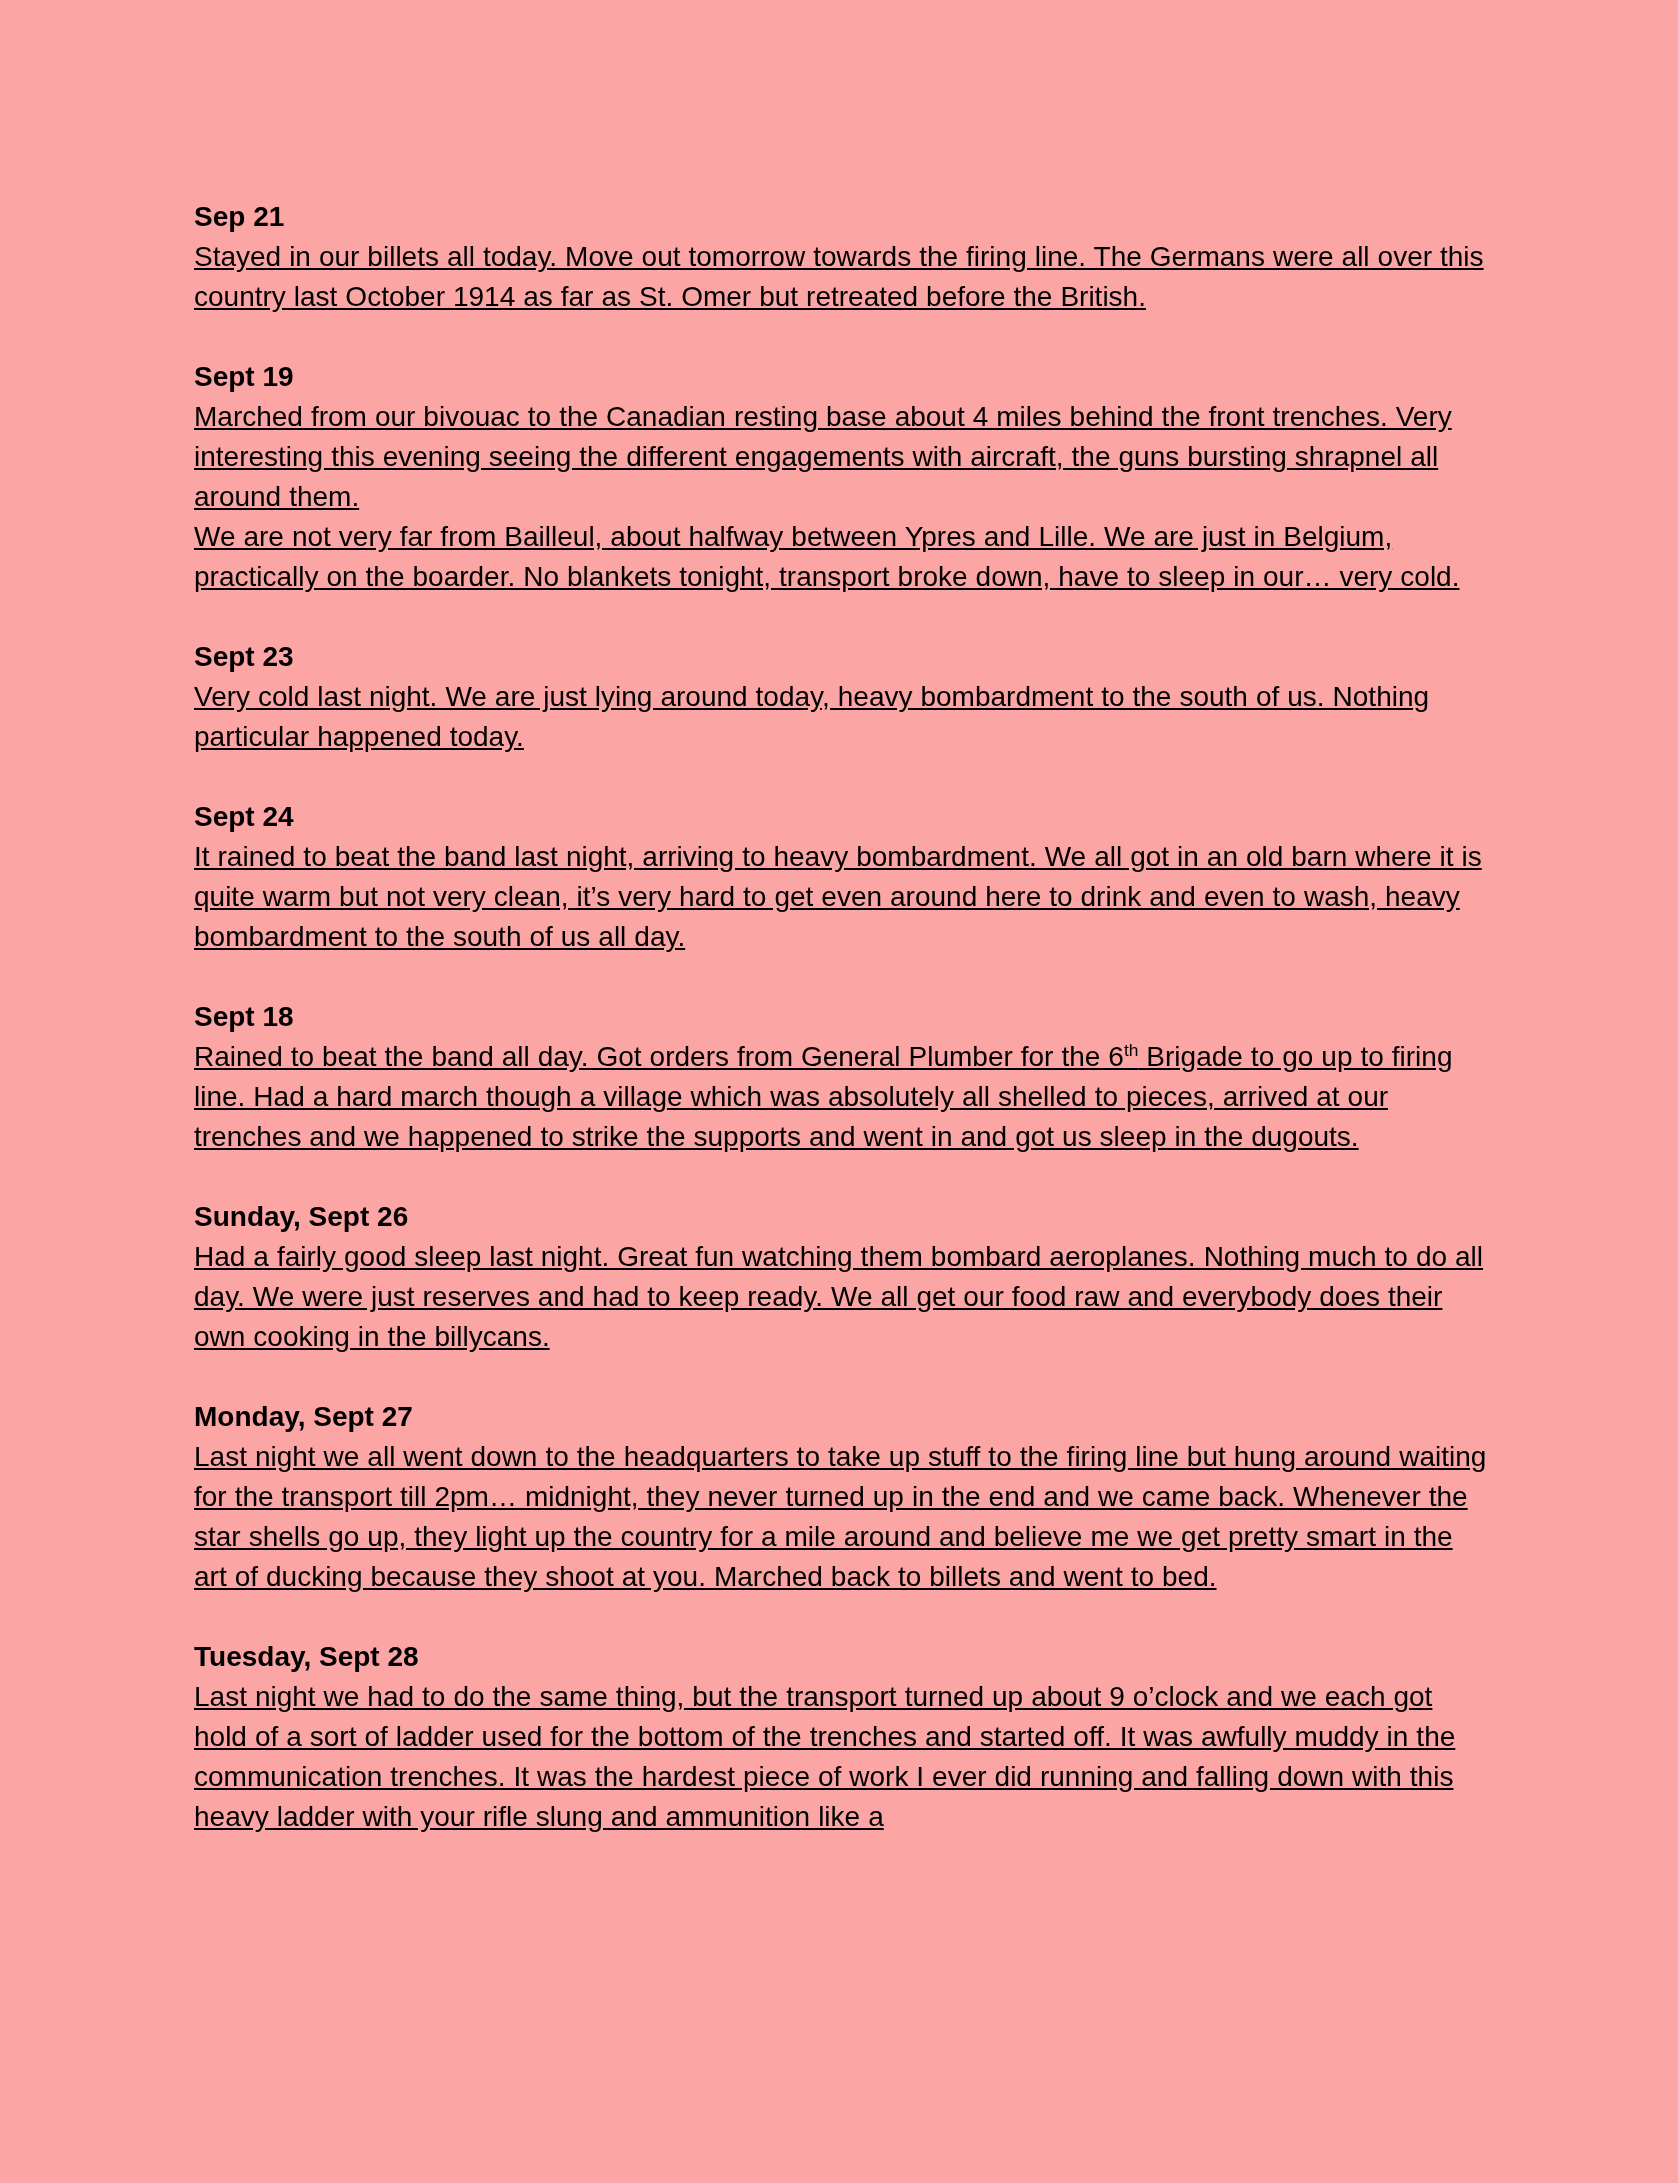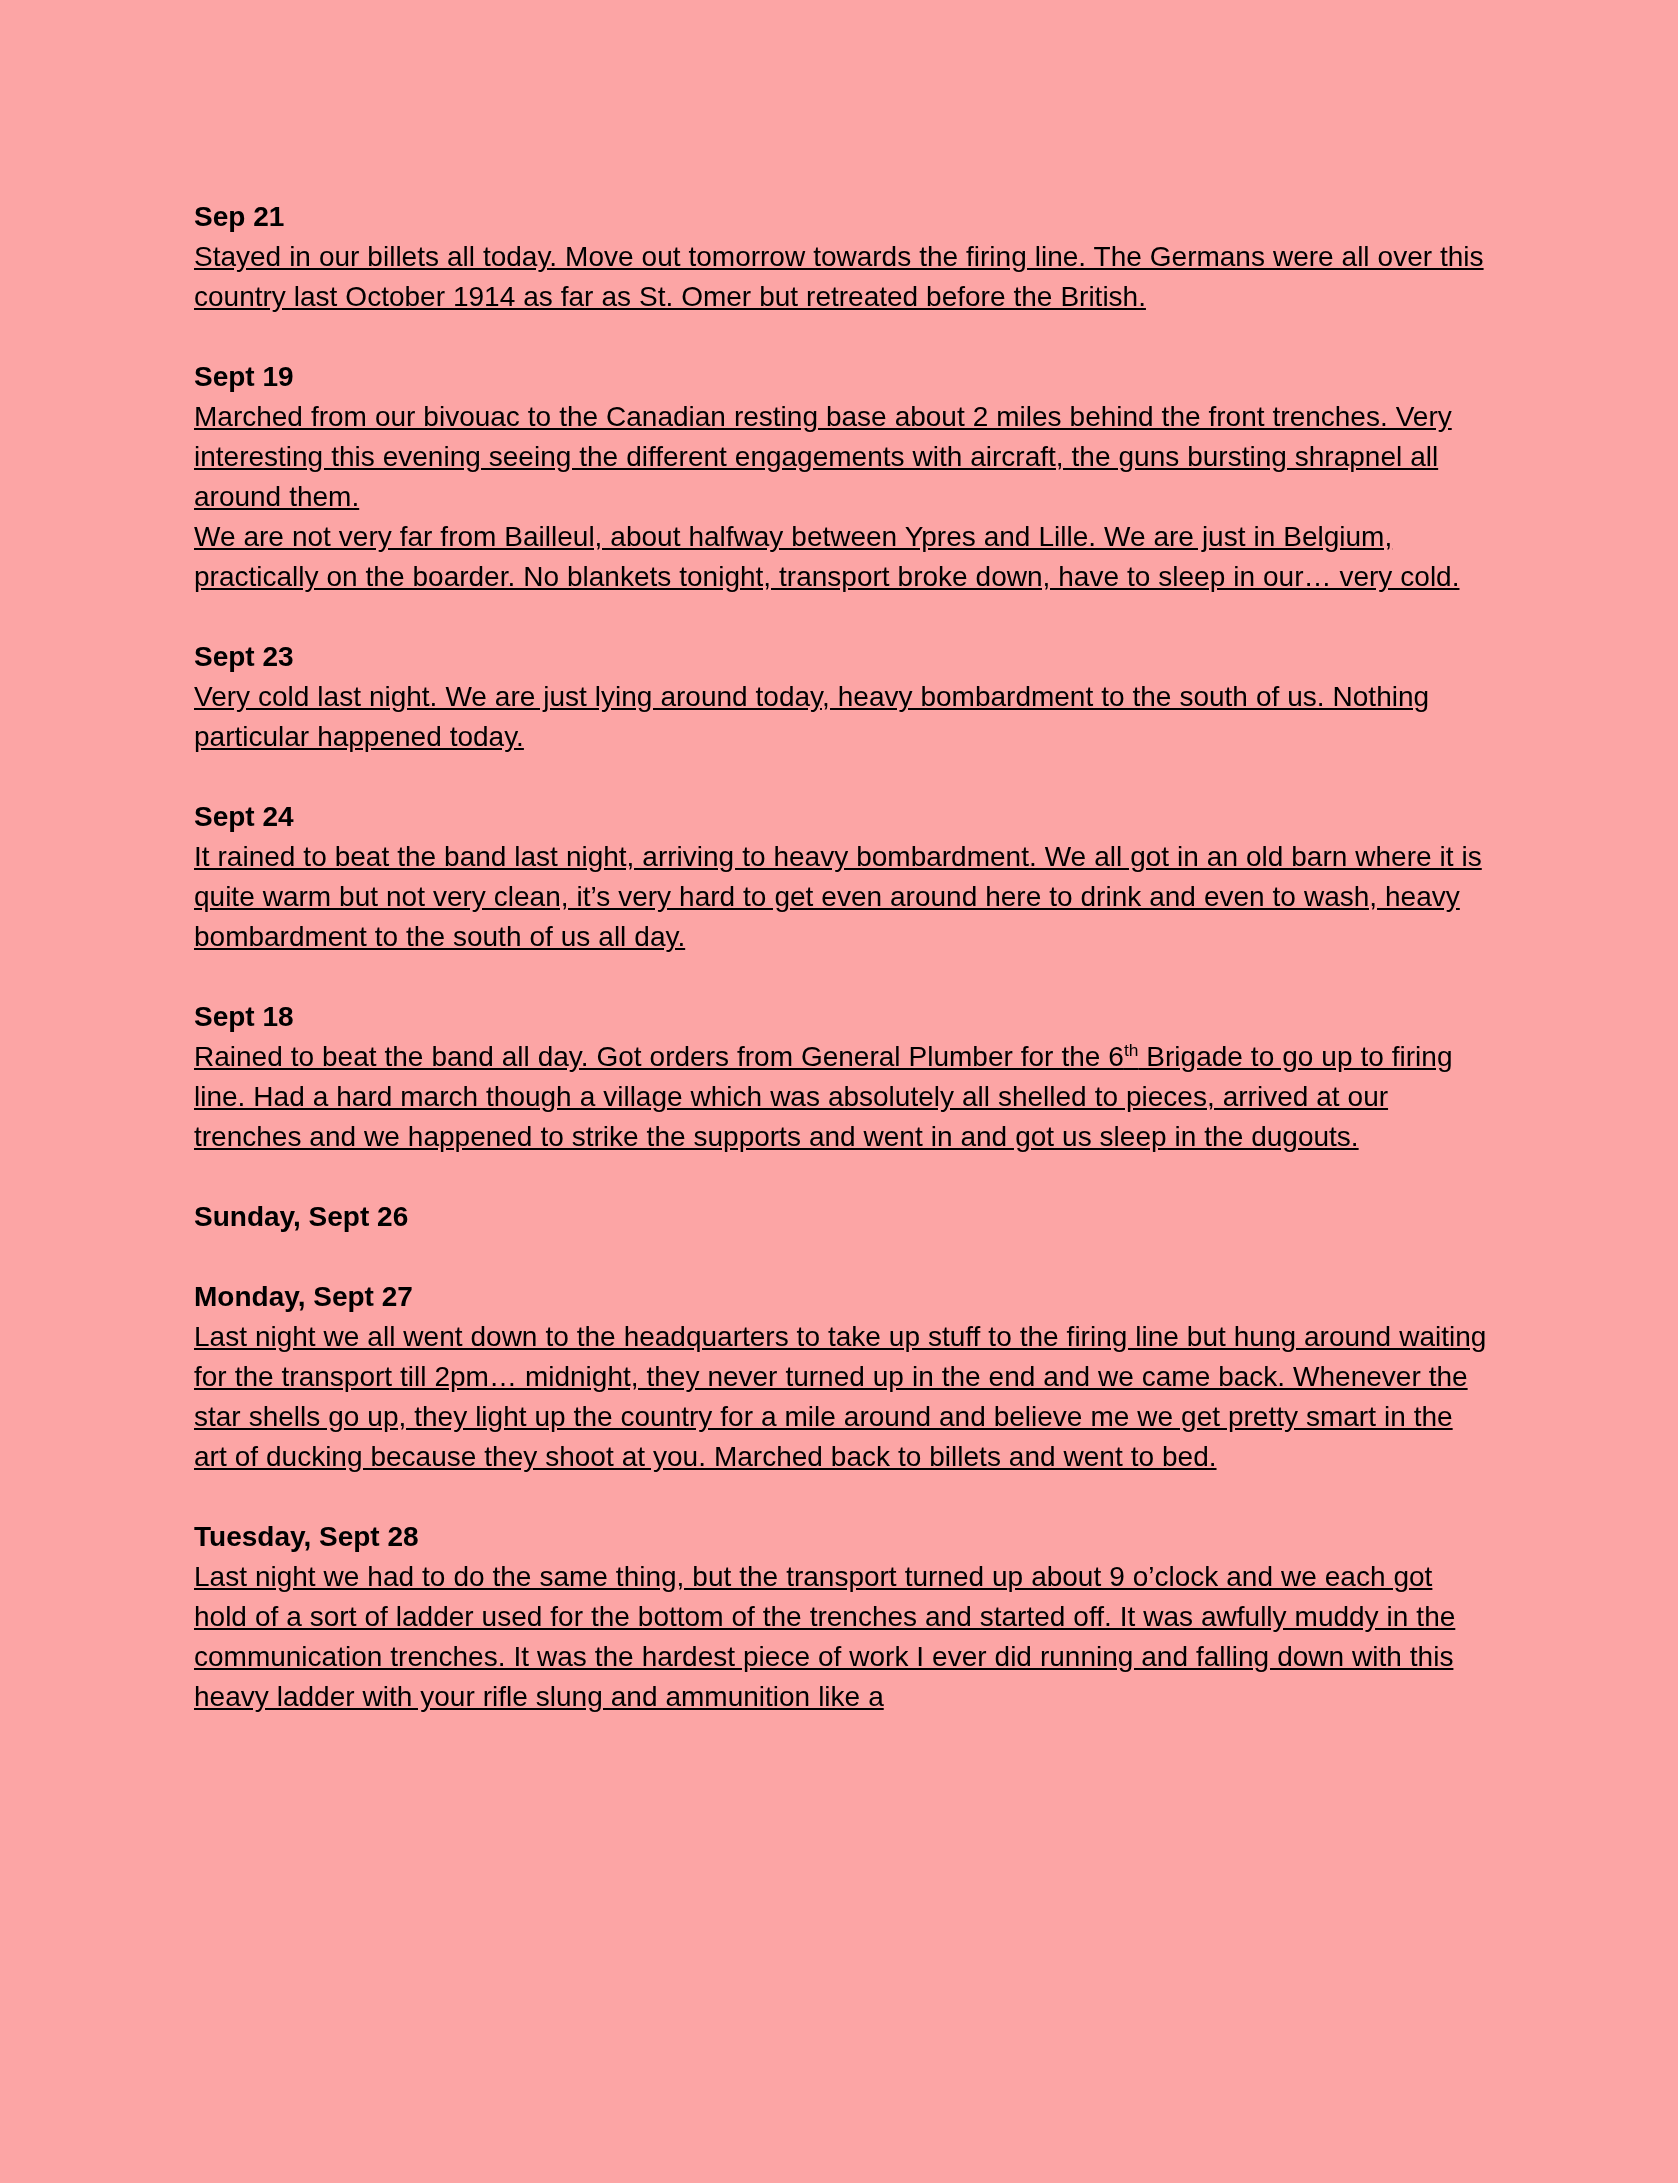--- a/index.html
+++ b/index.html
@@ -56,41 +56,42 @@
 <div class="page">
   <div class="content">
 
     <div class="entry">
       <h2>Sep 21</h2>
       <p>Stayed in our billets all today. Move out tomorrow towards the firing line. The Germans were all over this country last October 1914 as far as St. Omer but retreated before the British.</p>
     </div>
 
     <div class="entry">
       <h2>Sept 19</h2>
-      <p>Marched from our bivouac to the Canadian resting base about 2 miles behind the front trenches. Very interesting this evening seeing the different engagements with aircraft, the guns bursting shrapnel all around them.</p>
+      <p>Marched from our bivouac to the Canadian resting base about 4 miles behind the front trenches. Very interesting this evening seeing the different engagements with aircraft, the guns bursting shrapnel all around them.</p>
       <p>We are not very far from Bailleul, about halfway between Ypres and Lille. We are just in Belgium, practically on the boarder. No blankets tonight, transport broke down, have to sleep in our… very cold.</p>
     </div>
 
     <div class="entry">
       <h2>Sept 23</h2>
       <p>Very cold last night. We are just lying around today, heavy bombardment to the south of us. Nothing particular happened today.</p>
     </div>
 
     <div class="entry">
       <h2>Sept 24</h2>
       <p>It rained to beat the band last night, arriving to heavy bombardment. We all got in an old barn where it is quite warm but not very clean, it’s very hard to get even around here to drink and even to wash, heavy bombardment to the south of us all day.</p>
     </div>
 
     <div class="entry">
       <h2>Sept 18</h2>
       <p><span>Rained to beat the band all day. Got orders from General Plumber for the 6</span><sup>th</sup><span> Brigade to go up to firing line. Had a hard march though a village which was absolutely all shelled to pieces, arrived at our trenches and we happened to strike the supports and went in and got us sleep in the dugouts.</span></p>
     </div>
 
     <div class="entry">
       <h2>Sunday, Sept 26</h2>
+      <p>Had a fairly good sleep last night. Great fun watching them bombard aeroplanes. Nothing much to do all day. We were just reserves and had to keep ready. We all get our food raw and everybody does their own cooking in the billycans.</p>
     </div>
 
     <div class="entry">
       <h2>Monday, Sept 27</h2>
       <p>Last night we all went down to the headquarters to take up stuff to the firing line but hung around waiting for the transport till 2pm… midnight, they never turned up in the end and we came back. Whenever the star shells go up, they light up the country for a mile around and believe me we get pretty smart in the art of ducking because they shoot at you. Marched back to billets and went to bed.</p>
     </div>
 
     <div class="entry">
       <h2>Tuesday, Sept 28</h2>
       <p>Last night we had to do the same thing, but the transport turned up about 9 o’clock and we each got hold of a sort of ladder used for the bottom of the trenches and started off. It was awfully muddy in the communication trenches. It was the hardest piece of work I ever did running and falling down with this heavy ladder with your rifle slung and ammunition like a</p>

